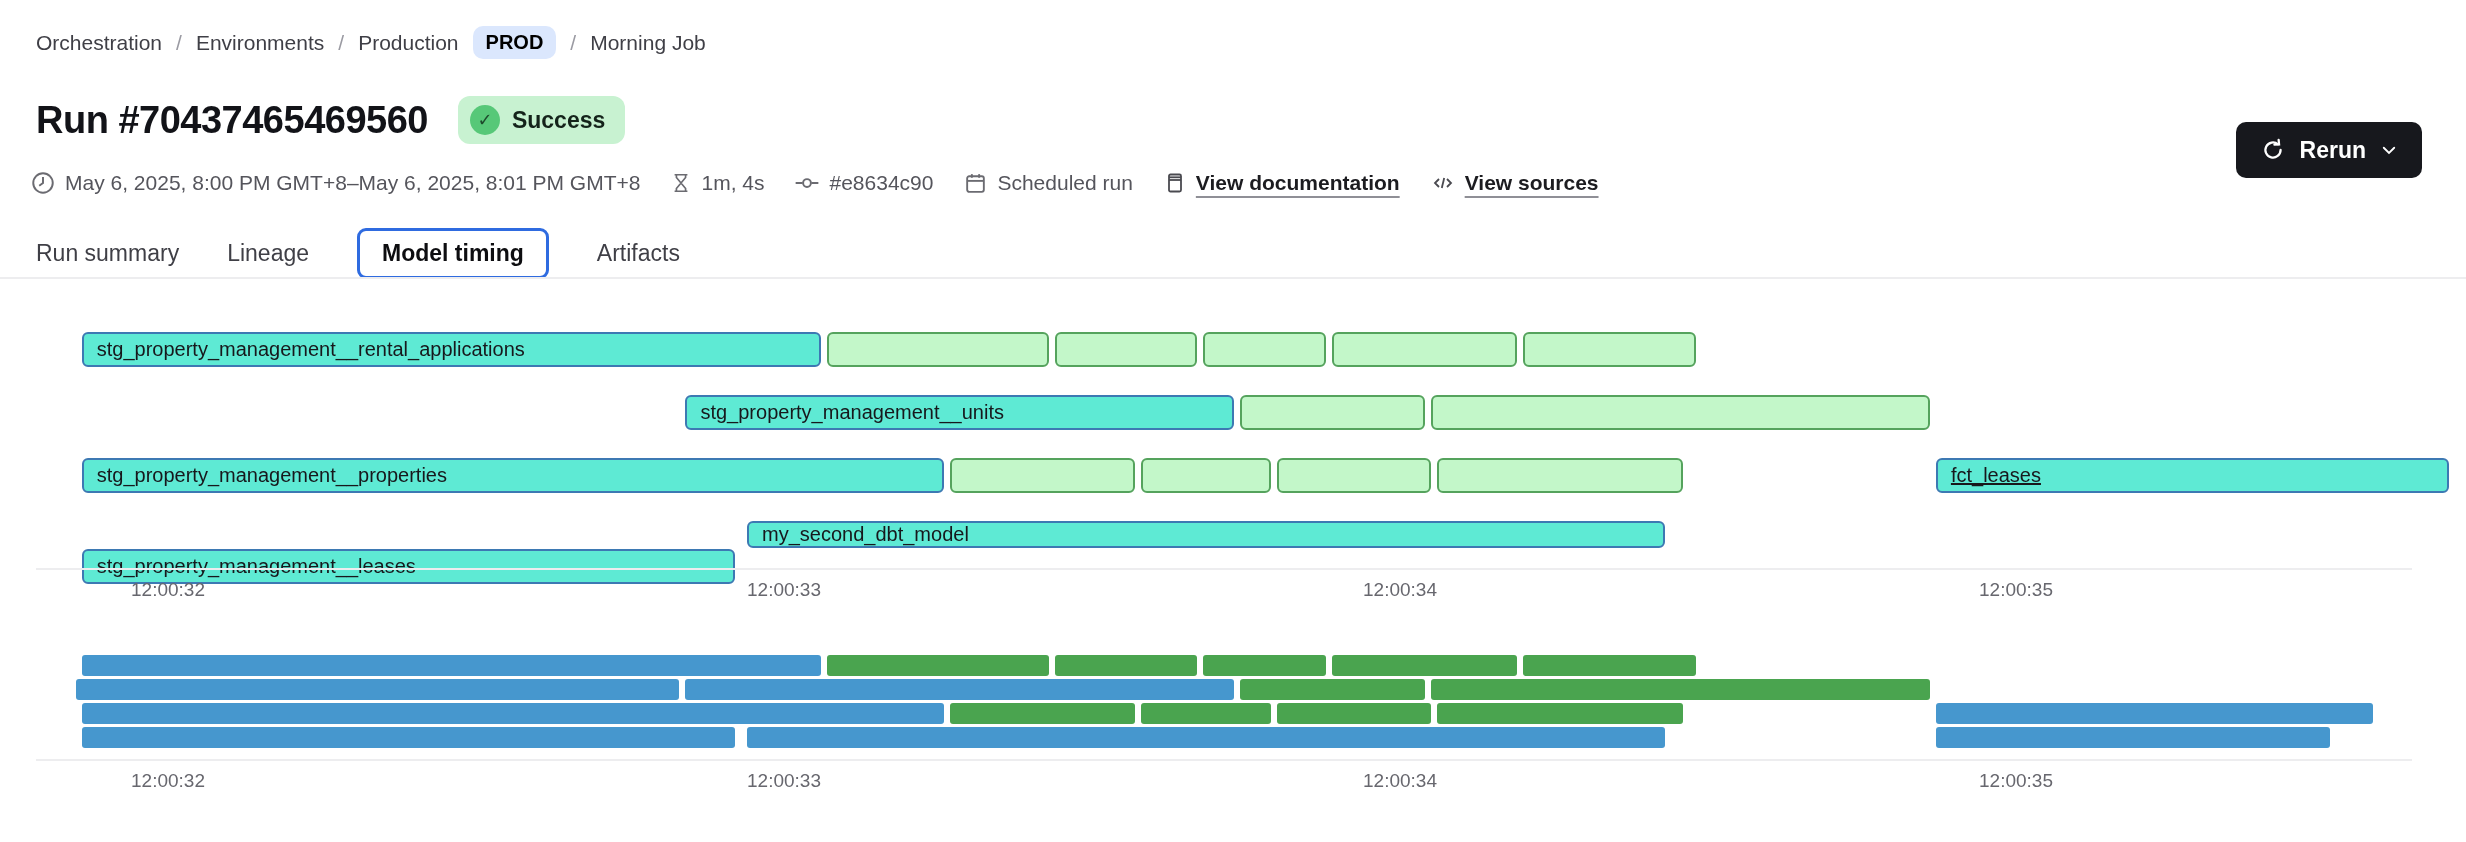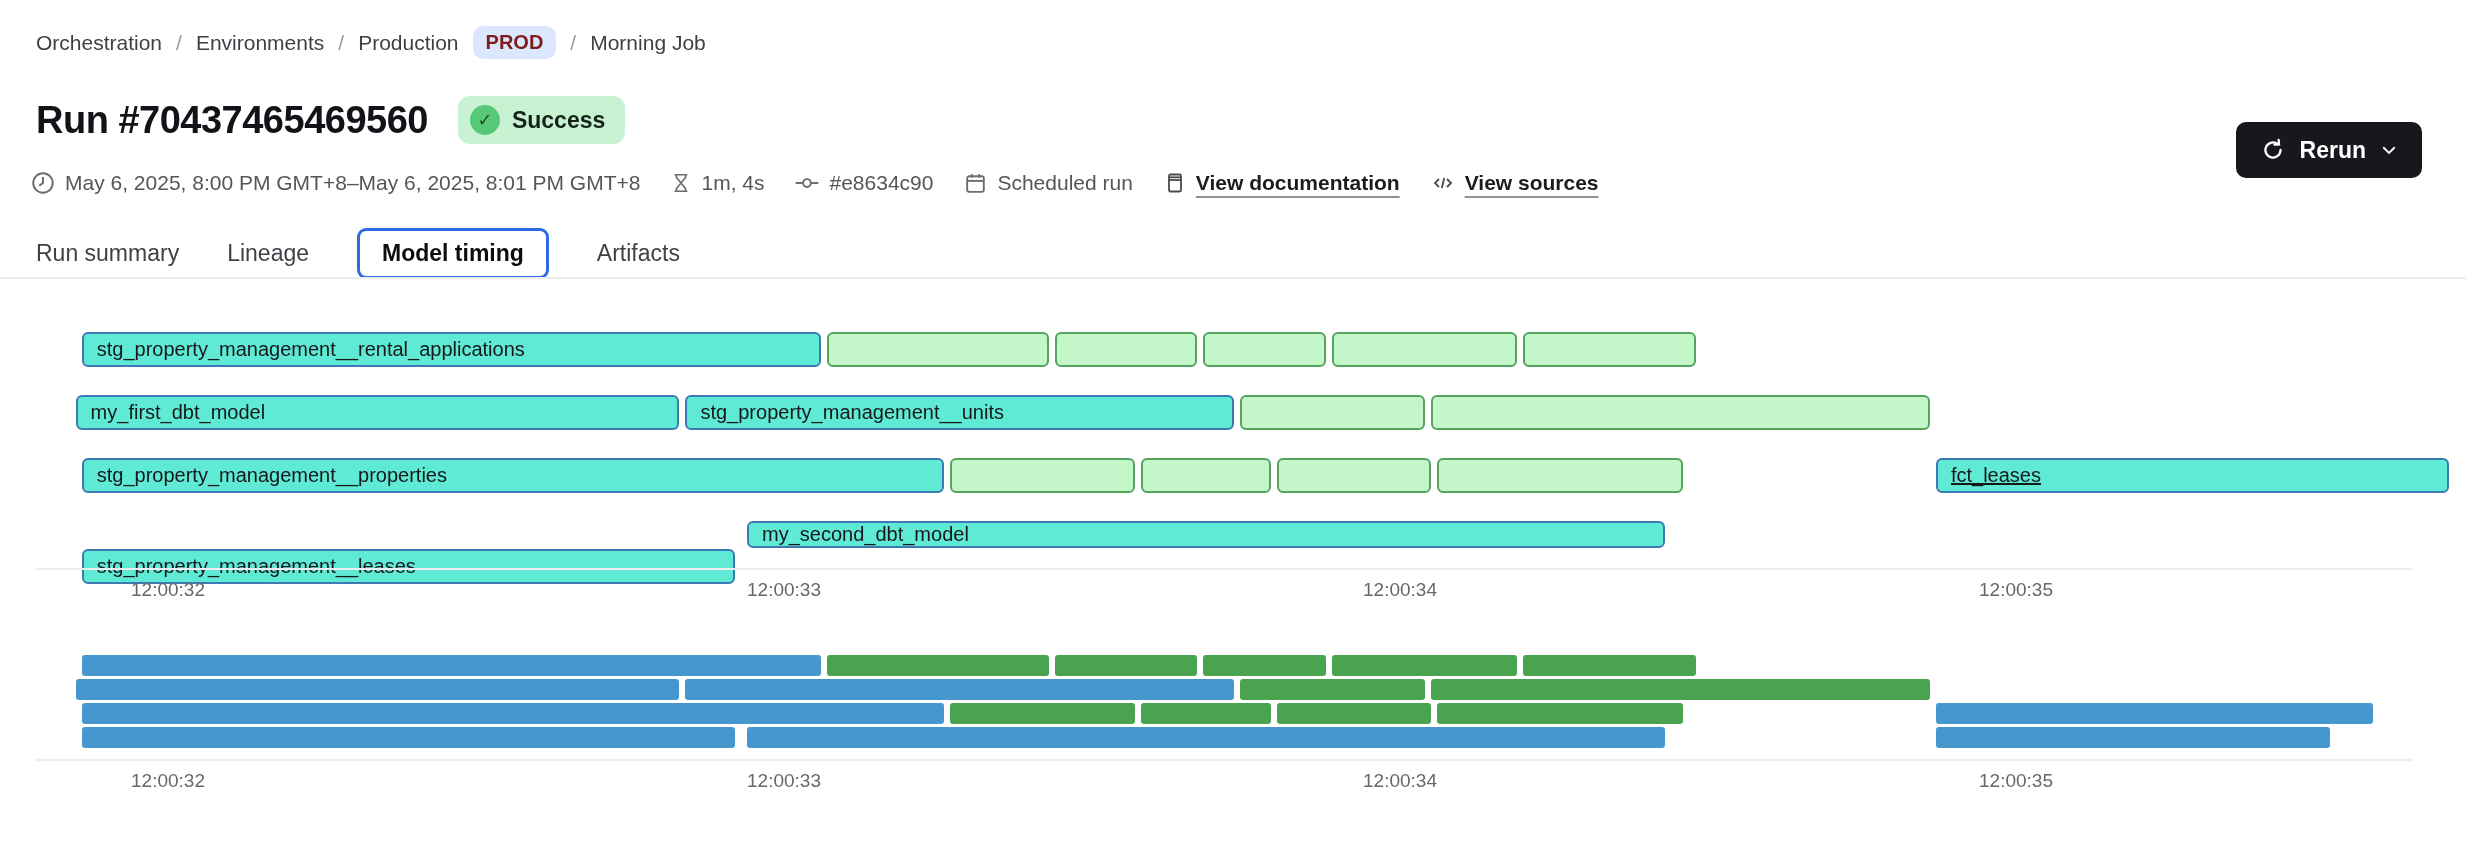--- a/index.html
+++ b/index.html
@@ -8,21 +8,21 @@
     width:2466px; height:842px; position:relative; overflow:hidden;
     font-family:"Liberation Sans","DejaVu Sans",sans-serif; color:#18181b;
   }
   .abs { position:absolute; }
 
   
   .breadcrumb { left:36px; top:26px; display:flex; align-items:center; gap:14px;
     font-size:21px; color:#3f3f46; }
   .crumb-sep { color:#9a9aa2; }
   .crumb-link { cursor:pointer; }
-  .env-badge { background:#dbe7fd; color:#7f1d1d; font-weight:700; font-size:20px;
+  .env-badge { background:#dbe7fd; color:#000000; font-weight:700; font-size:20px;
     padding:5px 13px; border-radius:10px; }
 
   
   .title-row { left:36px; top:96px; display:flex; align-items:center; gap:30px; }
   .run-title { font-size:38px; font-weight:700; color:#121318; letter-spacing:-0.5px; }
   .status-badge { display:inline-flex; align-items:center; gap:12px; background:#c8f2d1;
     border-radius:12px; padding:9px 20px 9px 12px; font-size:23px; font-weight:600; color:#14231a; }
   .status-check { width:30px; height:30px; border-radius:50%; background:#57c878;
     display:flex; align-items:center; justify-content:center; color:#1d4a2c;
     font-size:18px; font-weight:700; }
@@ -153,23 +153,20 @@
 
 <div id="gantt-main" class="abs" style="left:0;top:0;width:2466px;height:842px;">
     <div class="gantt-bar model" style="left: 81.76px; top: 332px; width: 739.2px; height: 35px;">
       <span class="bar-label">stg_property_management__rental_applications</span>
     </div>
     <div class="gantt-bar test" style="left: 827.12px; top: 332px; width: 221.76px; height: 35px;"></div>
     <div class="gantt-bar test" style="left: 1055.04px; top: 332px; width: 141.68px; height: 35px;"></div>
     <div class="gantt-bar test" style="left: 1202.88px; top: 332px; width: 123.2px; height: 35px;"></div>
     <div class="gantt-bar test" style="left: 1332.24px; top: 332px; width: 184.8px; height: 35px;"></div>
     <div class="gantt-bar test" style="left: 1523.2px; top: 332px; width: 172.48px; height: 35px;"></div>
-    <div class="gantt-bar model" style="left: 75.6px; top: 395px; width: 603.68px; height: 35px;">
-      <span class="bar-label">my_first_dbt_model</span>
-    </div>
     <div class="gantt-bar model" style="left: 685.44px; top: 395px; width: 548.24px; height: 35px;">
       <span class="bar-label">stg_property_management__units</span>
     </div>
     <div class="gantt-bar test" style="left: 1239.84px; top: 395px; width: 184.8px; height: 35px;"></div>
     <div class="gantt-bar test" style="left: 1430.8px; top: 395px; width: 498.96px; height: 35px;"></div>
     <div class="gantt-bar model" style="left: 81.76px; top: 458px; width: 862.4px; height: 35px;">
       <span class="bar-label">stg_property_management__properties</span>
     </div>
     <div class="gantt-bar test" style="left: 950.32px; top: 458px; width: 184.8px; height: 35px;"></div>
     <div class="gantt-bar test" style="left: 1141.28px; top: 458px; width: 129.36px; height: 35px;"></div>

